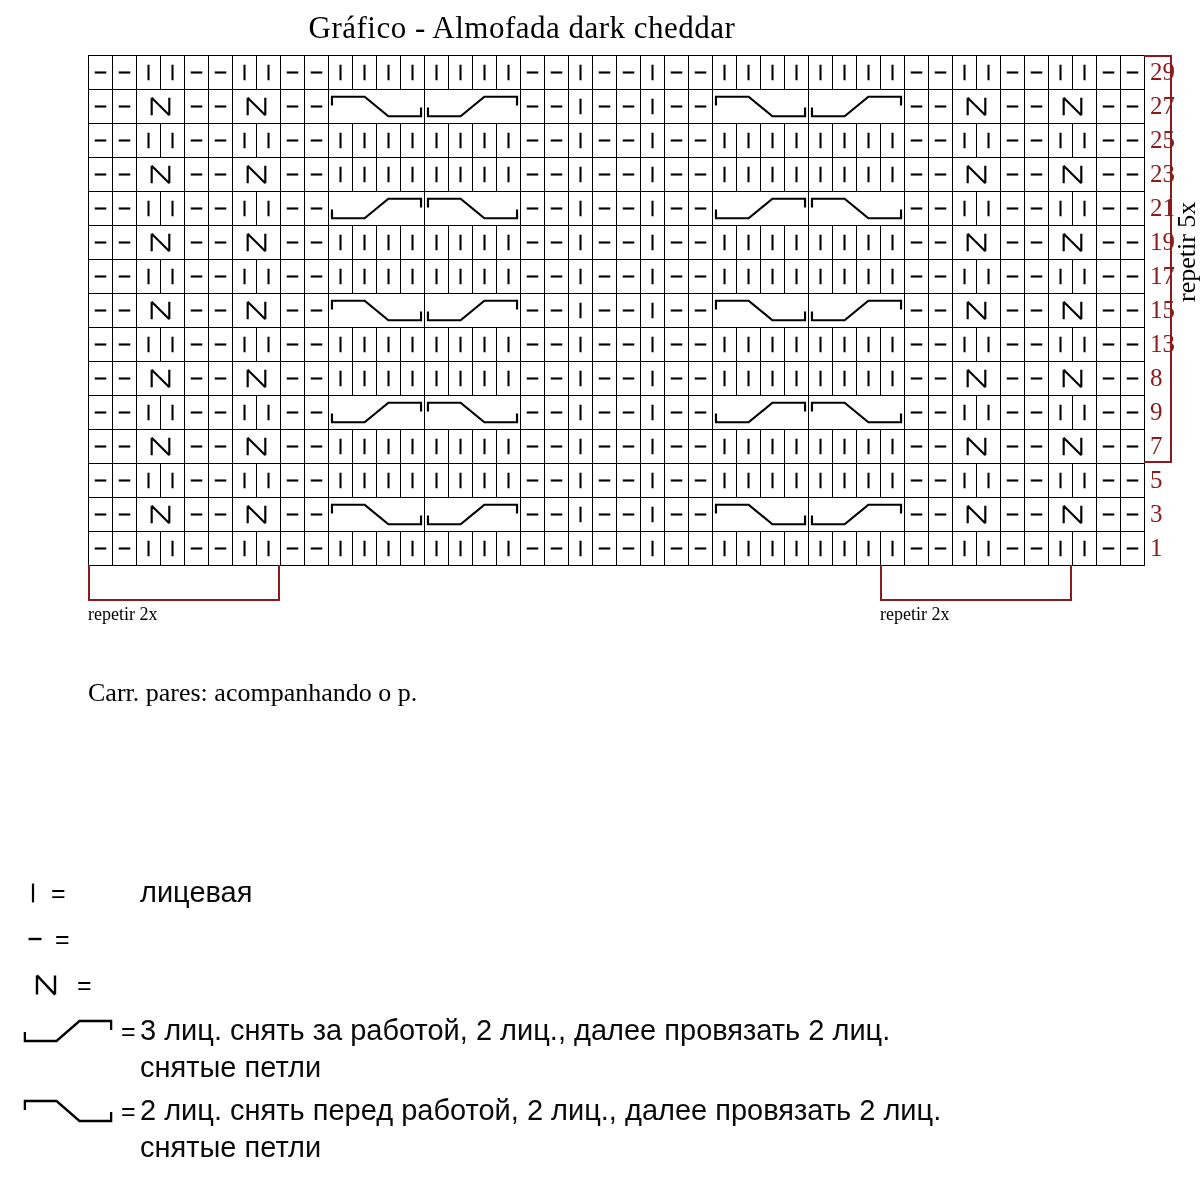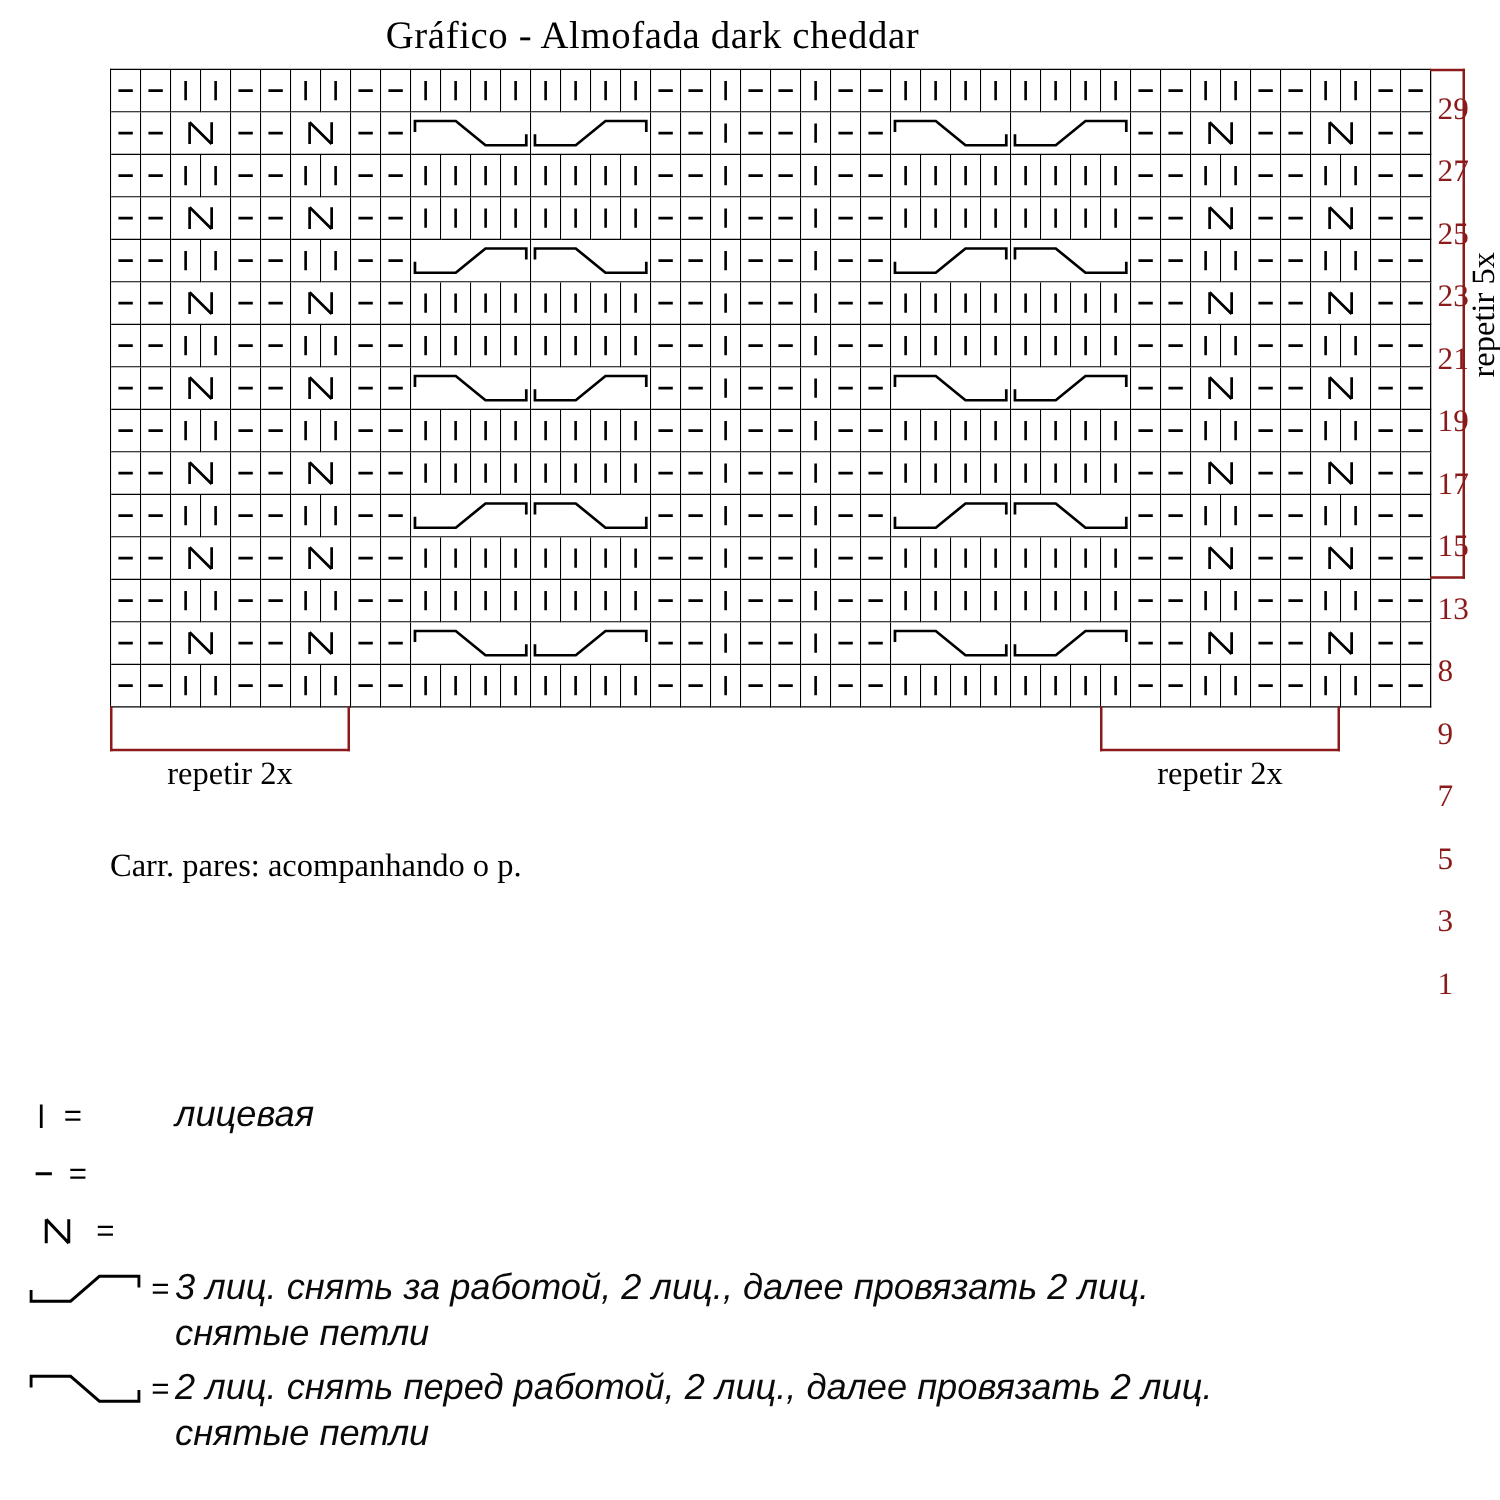--- a/index.html
+++ b/index.html
@@ -20,53 +20,53 @@
   .cell{
     box-sizing:border-box;height:34px;
     border-right:1px solid #000;border-bottom:1px solid #000;
     background:#fff;
   }
   .w1{width:24px}.w2{width:48px}.w4{width:96px}
   .cell svg{width:100%;height:100%;display:block;}
   .cell svg line,.cell svg path{stroke:#000;stroke-width:2.2;fill:none;stroke-linecap:butt;stroke-linejoin:miter;}
   
   #row-numbers{position:absolute;left:1150px;top:55px;}
-  .rownum{height:34px;line-height:34px;font-size:25px;color:#8b1a1a;margin-top:16px;}
+  .rownum{height:34px;line-height:34px;font-size:25px;color:#8b1a1a;}
   
   #side-bracket{
     position:absolute;left:1144px;top:55px;width:26px;height:404px;
     border-top:2px solid #8b1a1a;border-right:2px solid #8b1a1a;border-bottom:2px solid #8b1a1a;
   }
   .side-label{
     position:absolute;left:1172px;top:302px;
     transform:rotate(-90deg);transform-origin:0 0;
     font-size:26px;white-space:nowrap;
   }
   .bracket-bottom{
     position:absolute;top:565px;height:36px;box-sizing:border-box;
     border-left:2px solid #8b1a1a;border-right:2px solid #8b1a1a;border-bottom:2px solid #8b1a1a;
   }
   #bracket-bl{left:88px;width:192px;}
   #bracket-br{left:880px;width:192px;}
   .bracket-label{
-    position:absolute;top:604px;width:192px;text-align:center;font-size:26px;
+    position:absolute;top:604px;width:192px;font-size:18px;
   }
   #bracket-bl-label{left:88px;}
   #bracket-br-label{left:880px;}
   .note{position:absolute;left:88px;top:642px;font-size:26px;margin-top:36px;}
   
   #legend{position:absolute;left:22px;top:872px;width:1165px;font-family:"Liberation Sans",sans-serif;}
   .legend-row{display:flex;align-items:flex-start;margin-bottom:4px;}
   .legend-sym{
     width:118px;flex:none;display:flex;align-items:center;gap:7px;height:42px;
   }
   .legend-sym svg{display:block;}
   .legend-sym svg line,.legend-sym svg path{stroke:#000;stroke-width:2.4;fill:none;stroke-linejoin:miter;}
   .legend-eq{font-size:25px;color:#000;}
-  .legend-text{font-size:29px;line-height:37px;color:#0a0a0a;padding-top:2px;font-style:italic;}
+  .legend-text{font-size:29px;line-height:37px;color:#0a0a0a;padding-top:2px;}
 </style>
 </head>
 <body>
 
 <div class="title">Gráfico - Almofada dark cheddar</div>
 
 <div id="chart-grid">
     <div class="chart-row">
       <div class="cell w1">
         <svg viewBox="0 0 24 34" preserveAspectRatio="none">

